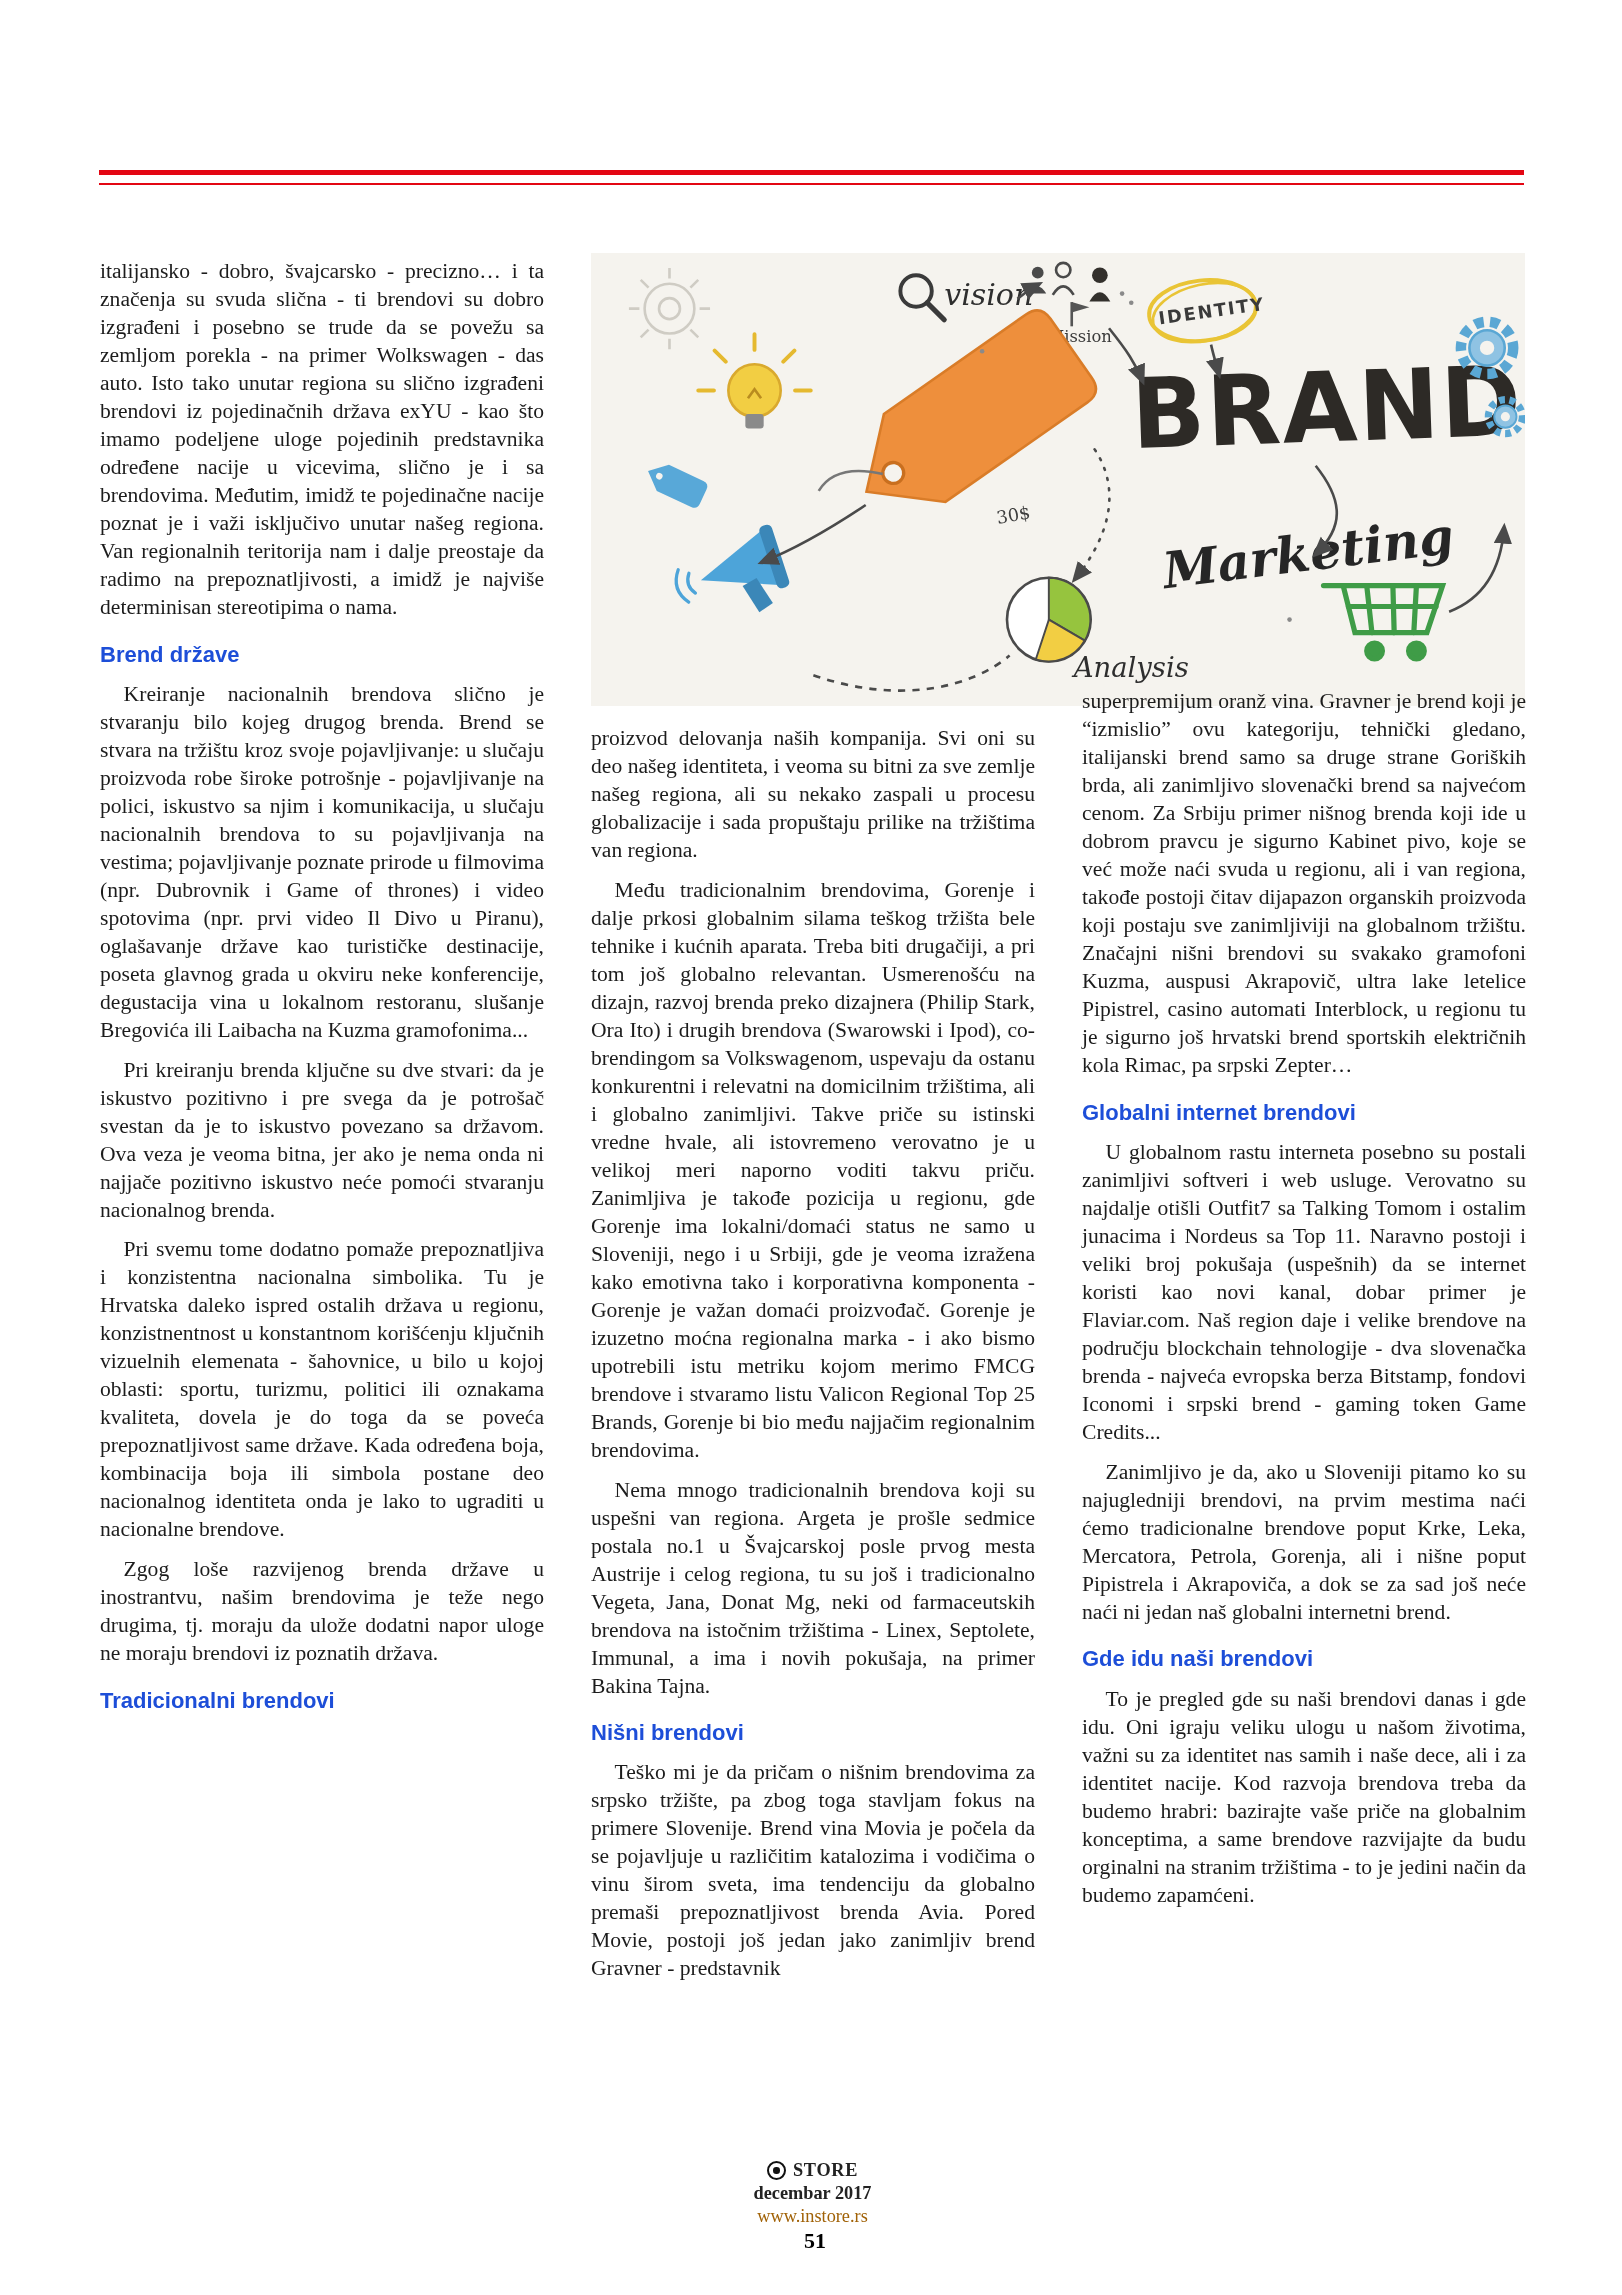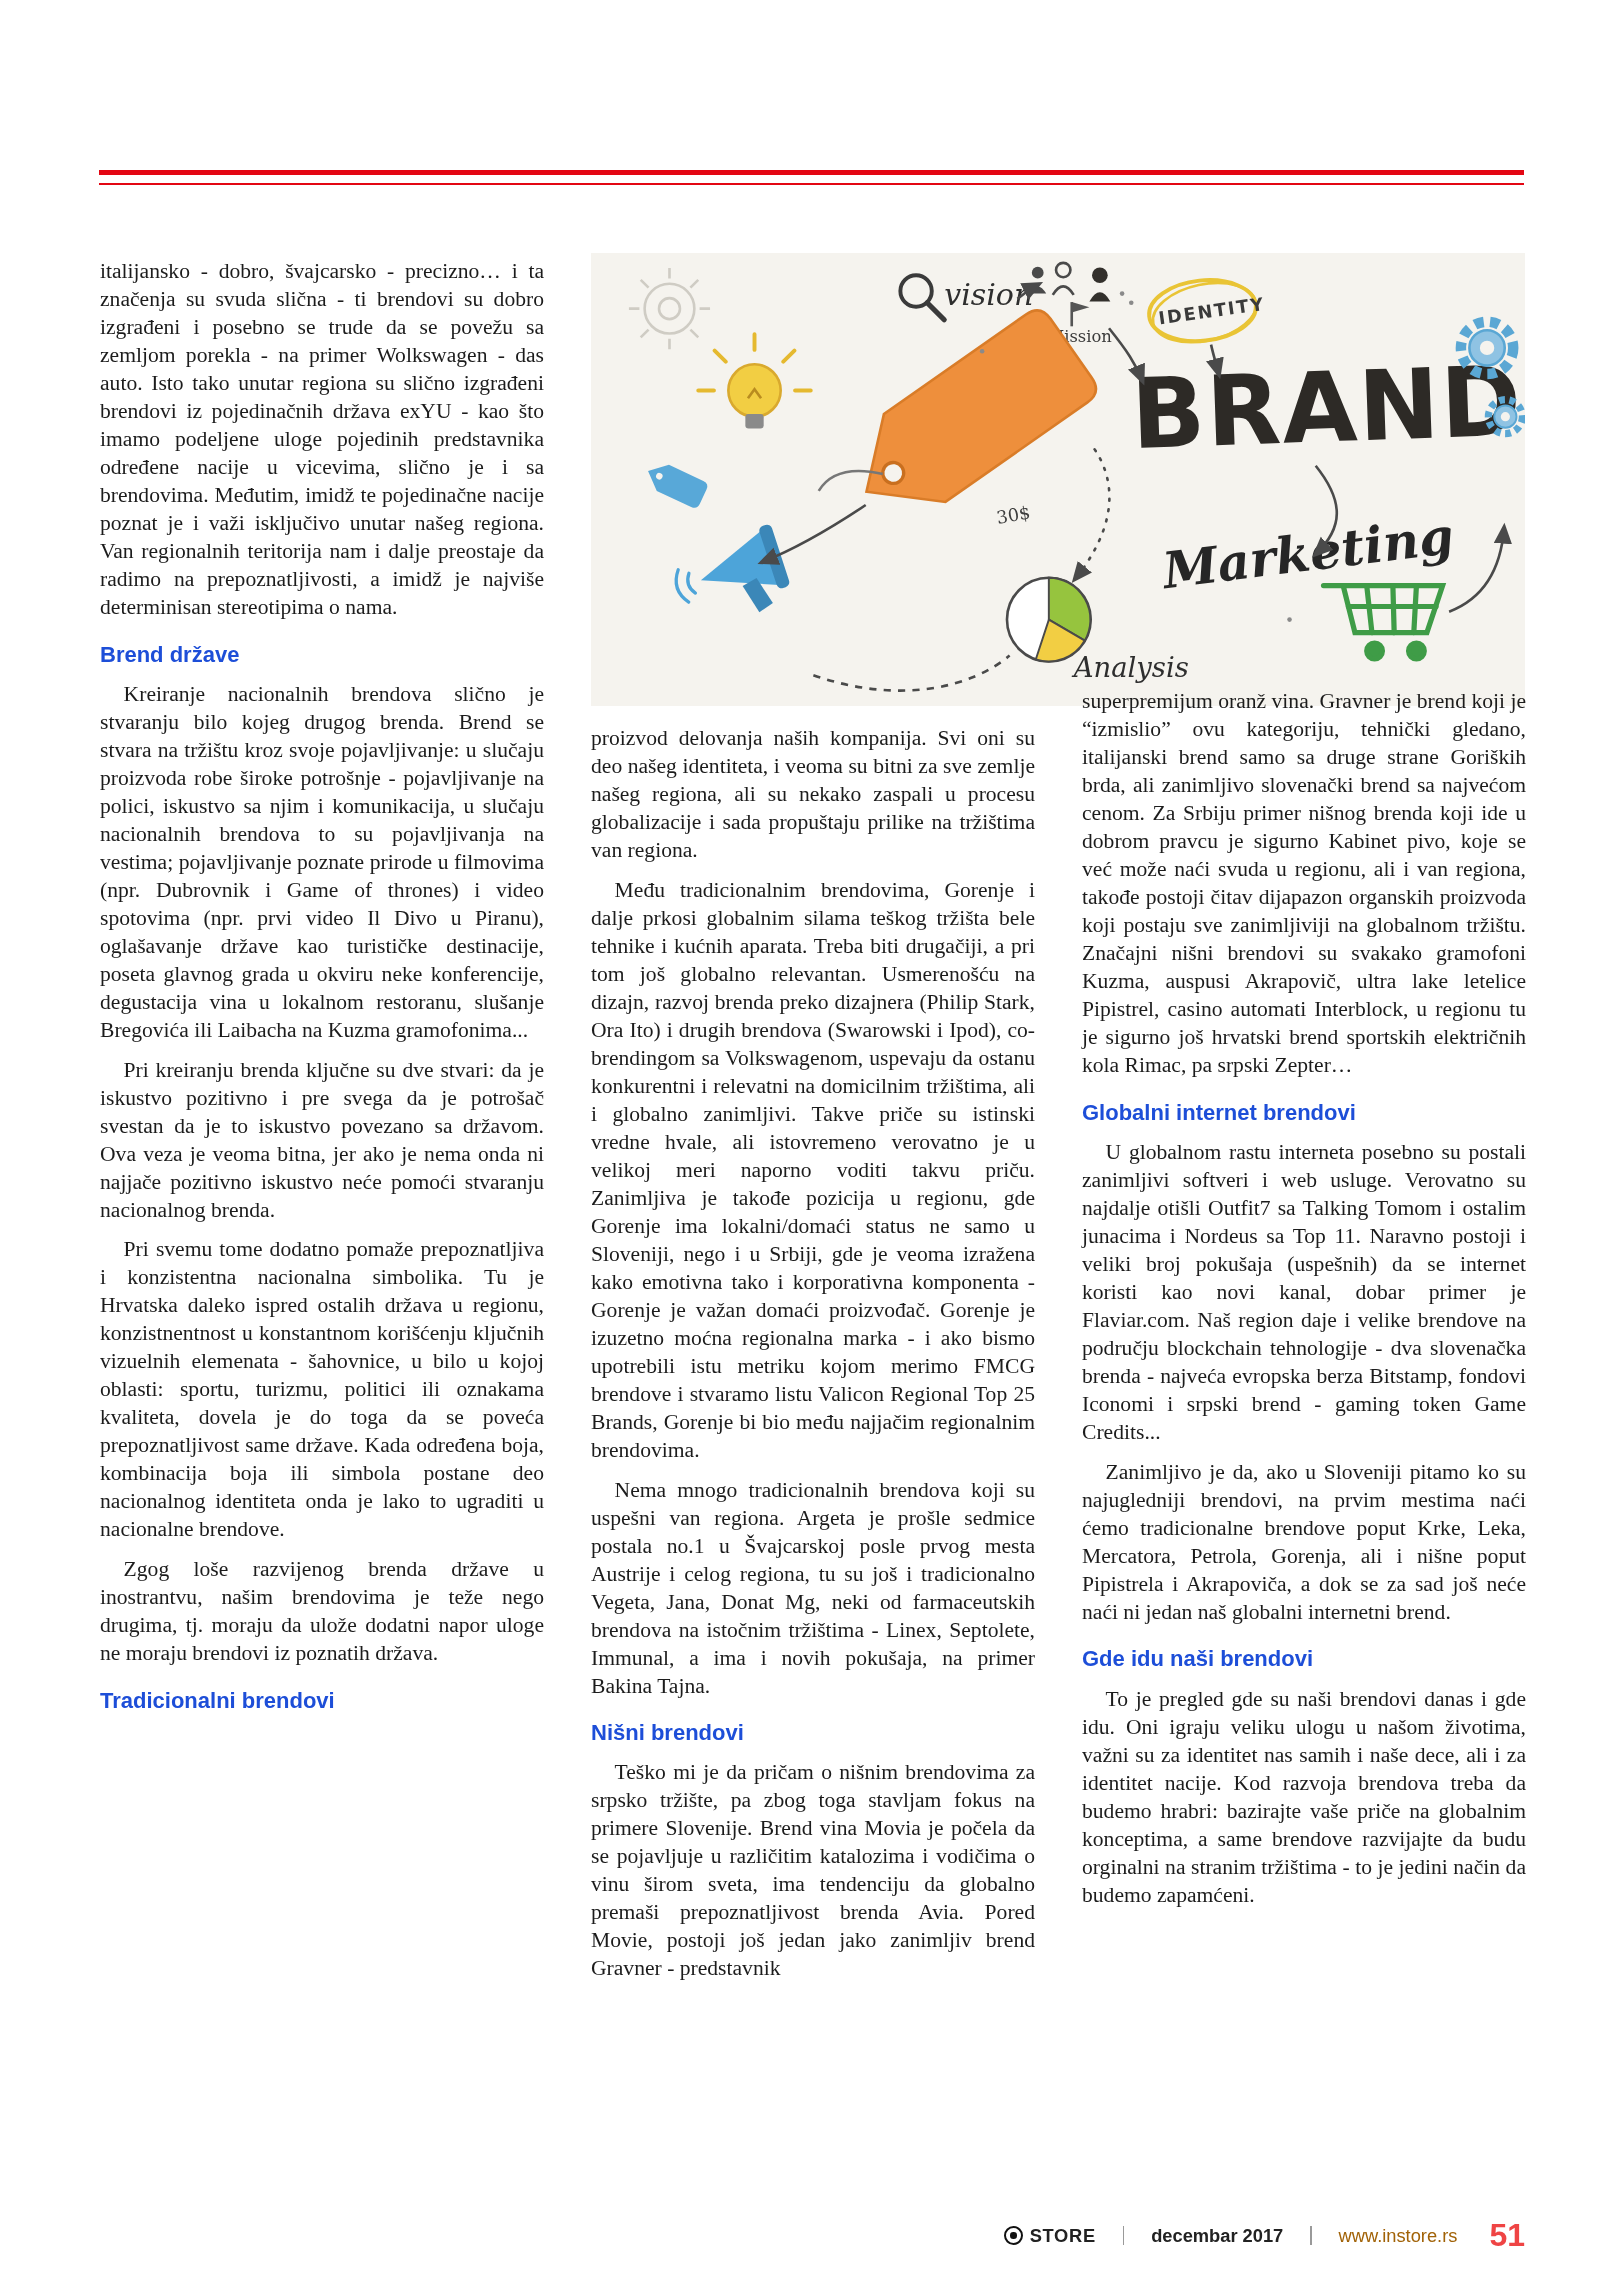--- a/index.html
+++ b/index.html
@@ -14,30 +14,30 @@
   .col3{left:1082px;top:687px;}
   .col p{margin:0 0 11.8px;text-indent:23.6px;}
   .col p.cont{text-indent:0;}
   .col h2{font-family:"Liberation Sans", sans-serif;font-size:22px;line-height:27.5px;
           margin:19.6px 0 11.8px;color:#1d4ed8;}
   .hero{position:absolute;left:591px;top:253px;width:934px;height:453px;}
   .hero svg{display:block;width:100%;height:100%;}
   .script{font-family:"DejaVu Serif", serif;font-style:italic;}
   .handcaps{font-family:"DejaVu Sans", sans-serif;font-weight:bold;}
   .footer{position:absolute;left:100px;width:1425px;top:2217px;height:37px;
-          font-family:Liberation Sans, sans-serif;display:flex;justify-content:flex-end;
-          align-items:center;gap:27px;font-size:18.3px;color:#222;}
+          font-family:Liberation Serif, serif;display:flex;justify-content:flex-end;
+          align-items:center;gap:1px;font-size:18.3px;color:#222;flex-direction:column;}
   .logo{display:flex;align-items:center;gap:6.5px;font-weight:bold;letter-spacing:0.7px;}
   .logo-circle{width:19.6px;height:19.6px;border:2.6px solid #111;border-radius:50%;box-sizing:border-box;
                display:flex;align-items:center;justify-content:center;}
   .logo-dot{width:6.5px;height:6.5px;background:#111;border-radius:50%;}
   .sep{width:1.3px;height:18.3px;background:#9a9a9a;}
   .issue{font-weight:bold;}
   .site{color:#a16207;}
-  .pagenum{font-size:32px;font-weight:bold;color:#ef4444;margin-left:5px;}
+  .pagenum{font-size:22px;font-weight:bold;color:#000000;margin-left:5px;}
 </style>
 </head>
 <body>
 
 <div class="page">
 
   <div class="rule r1" style="background:#e30613;"></div>
   <div class="rule r2" style="background:#e30613;"></div>
 
   <div class="hero">

